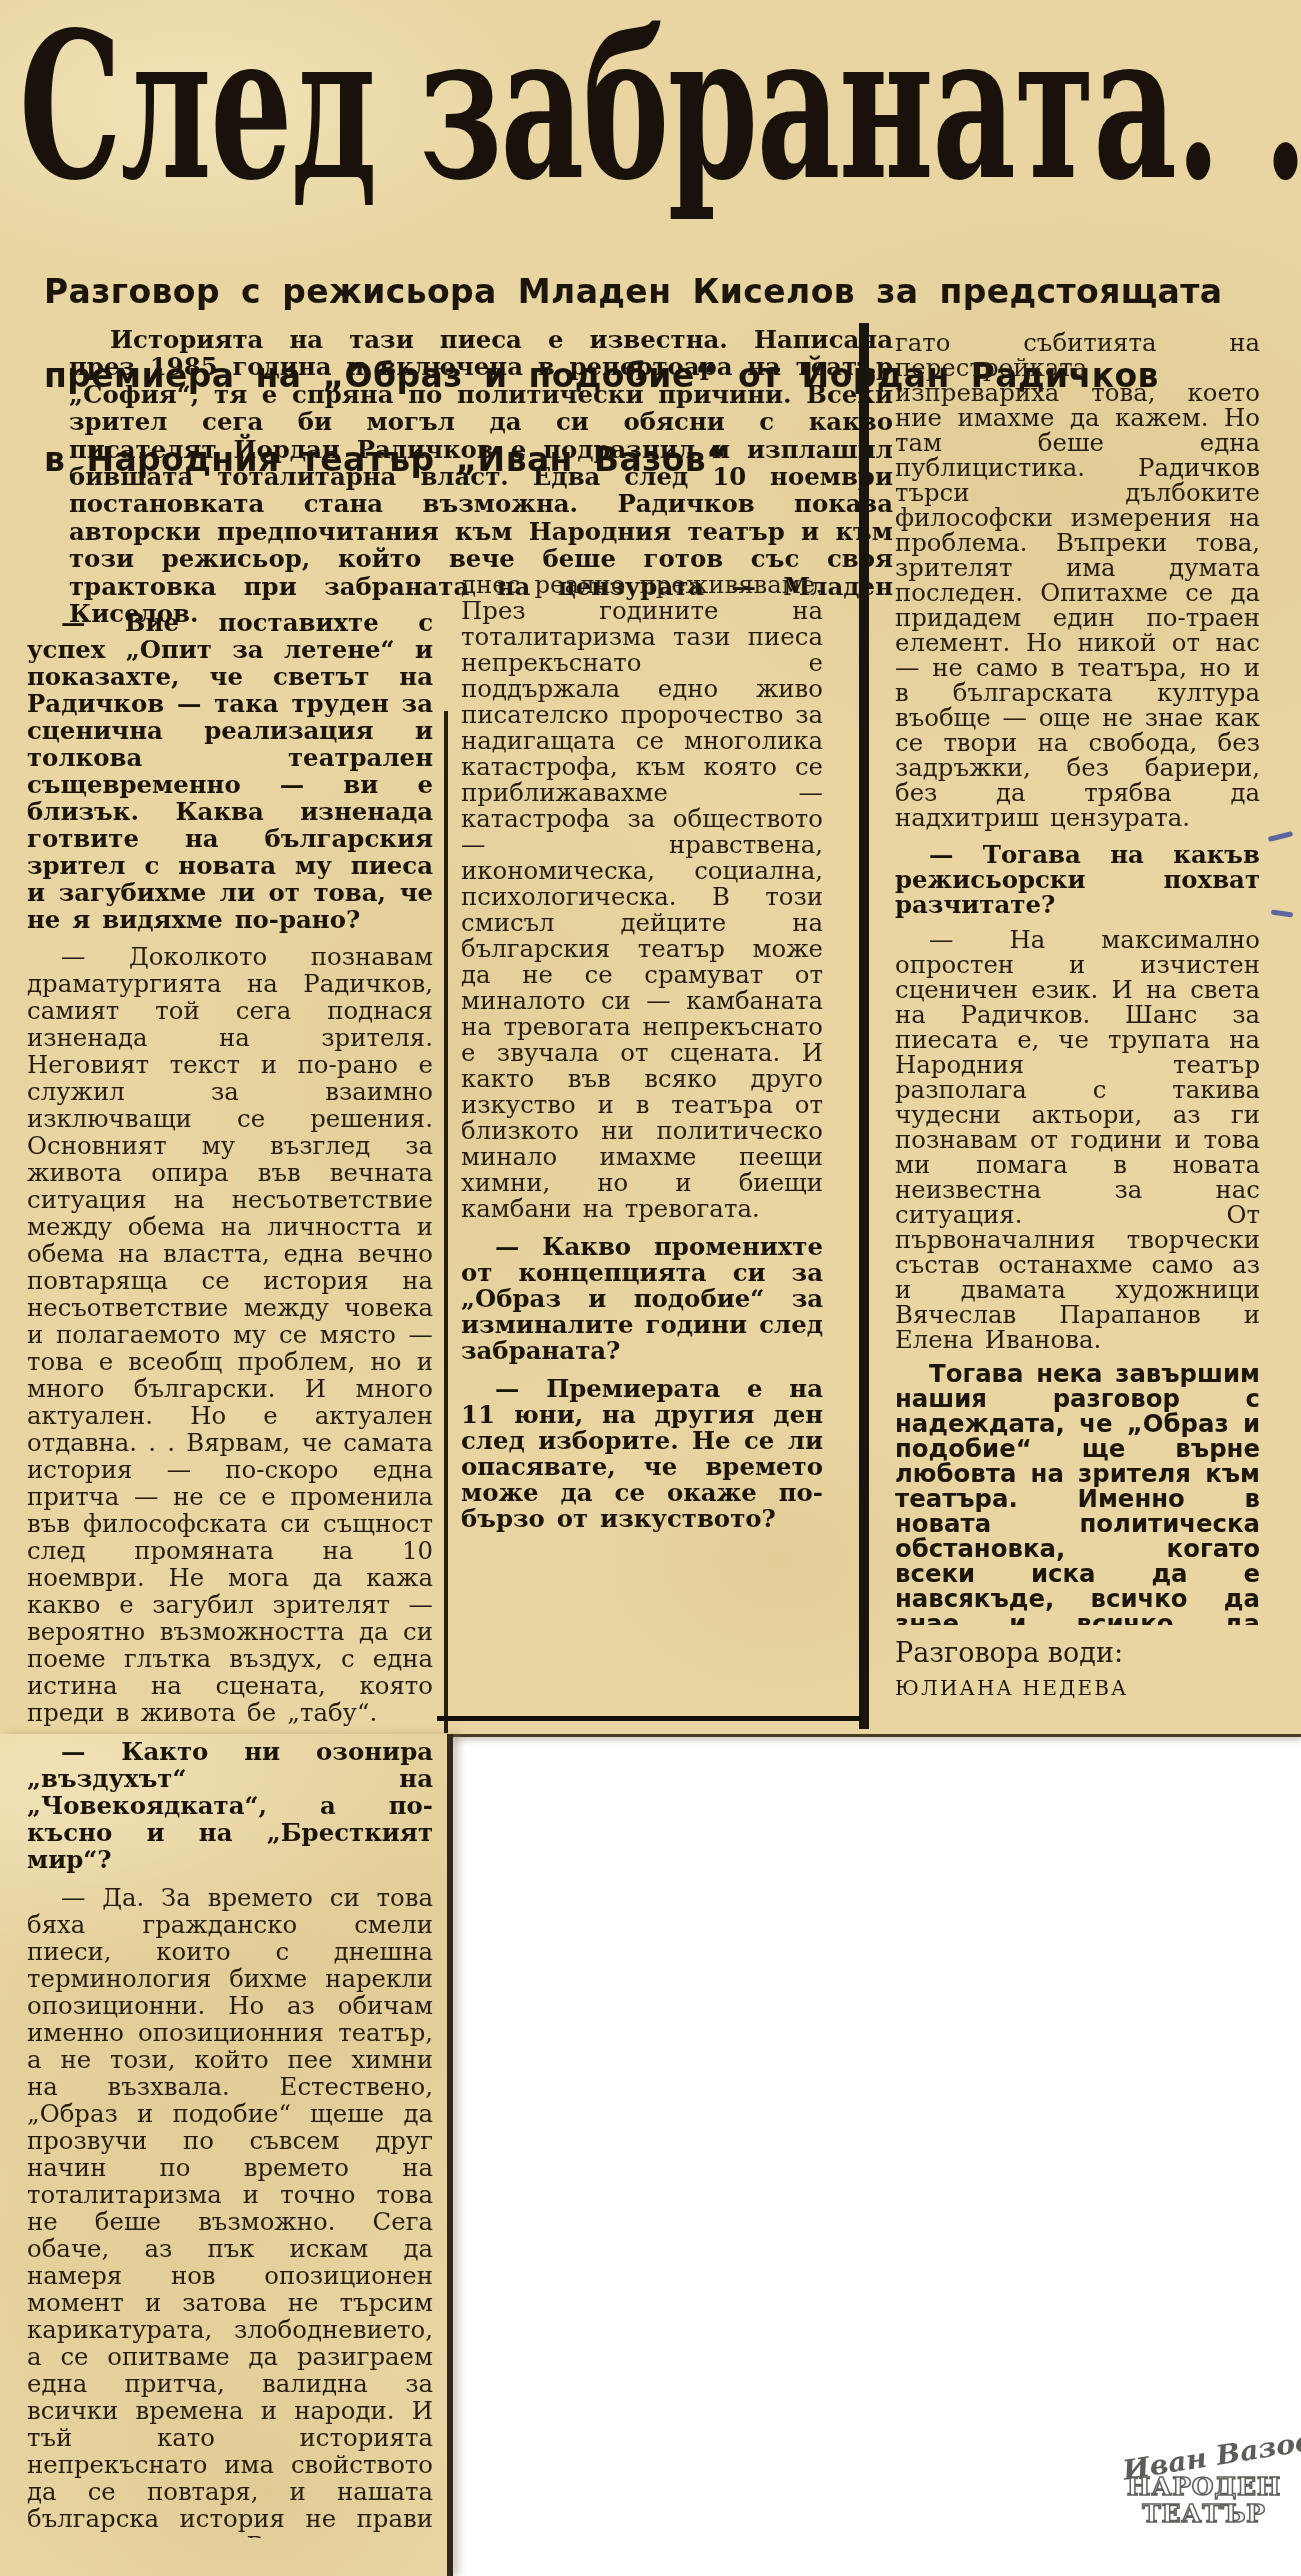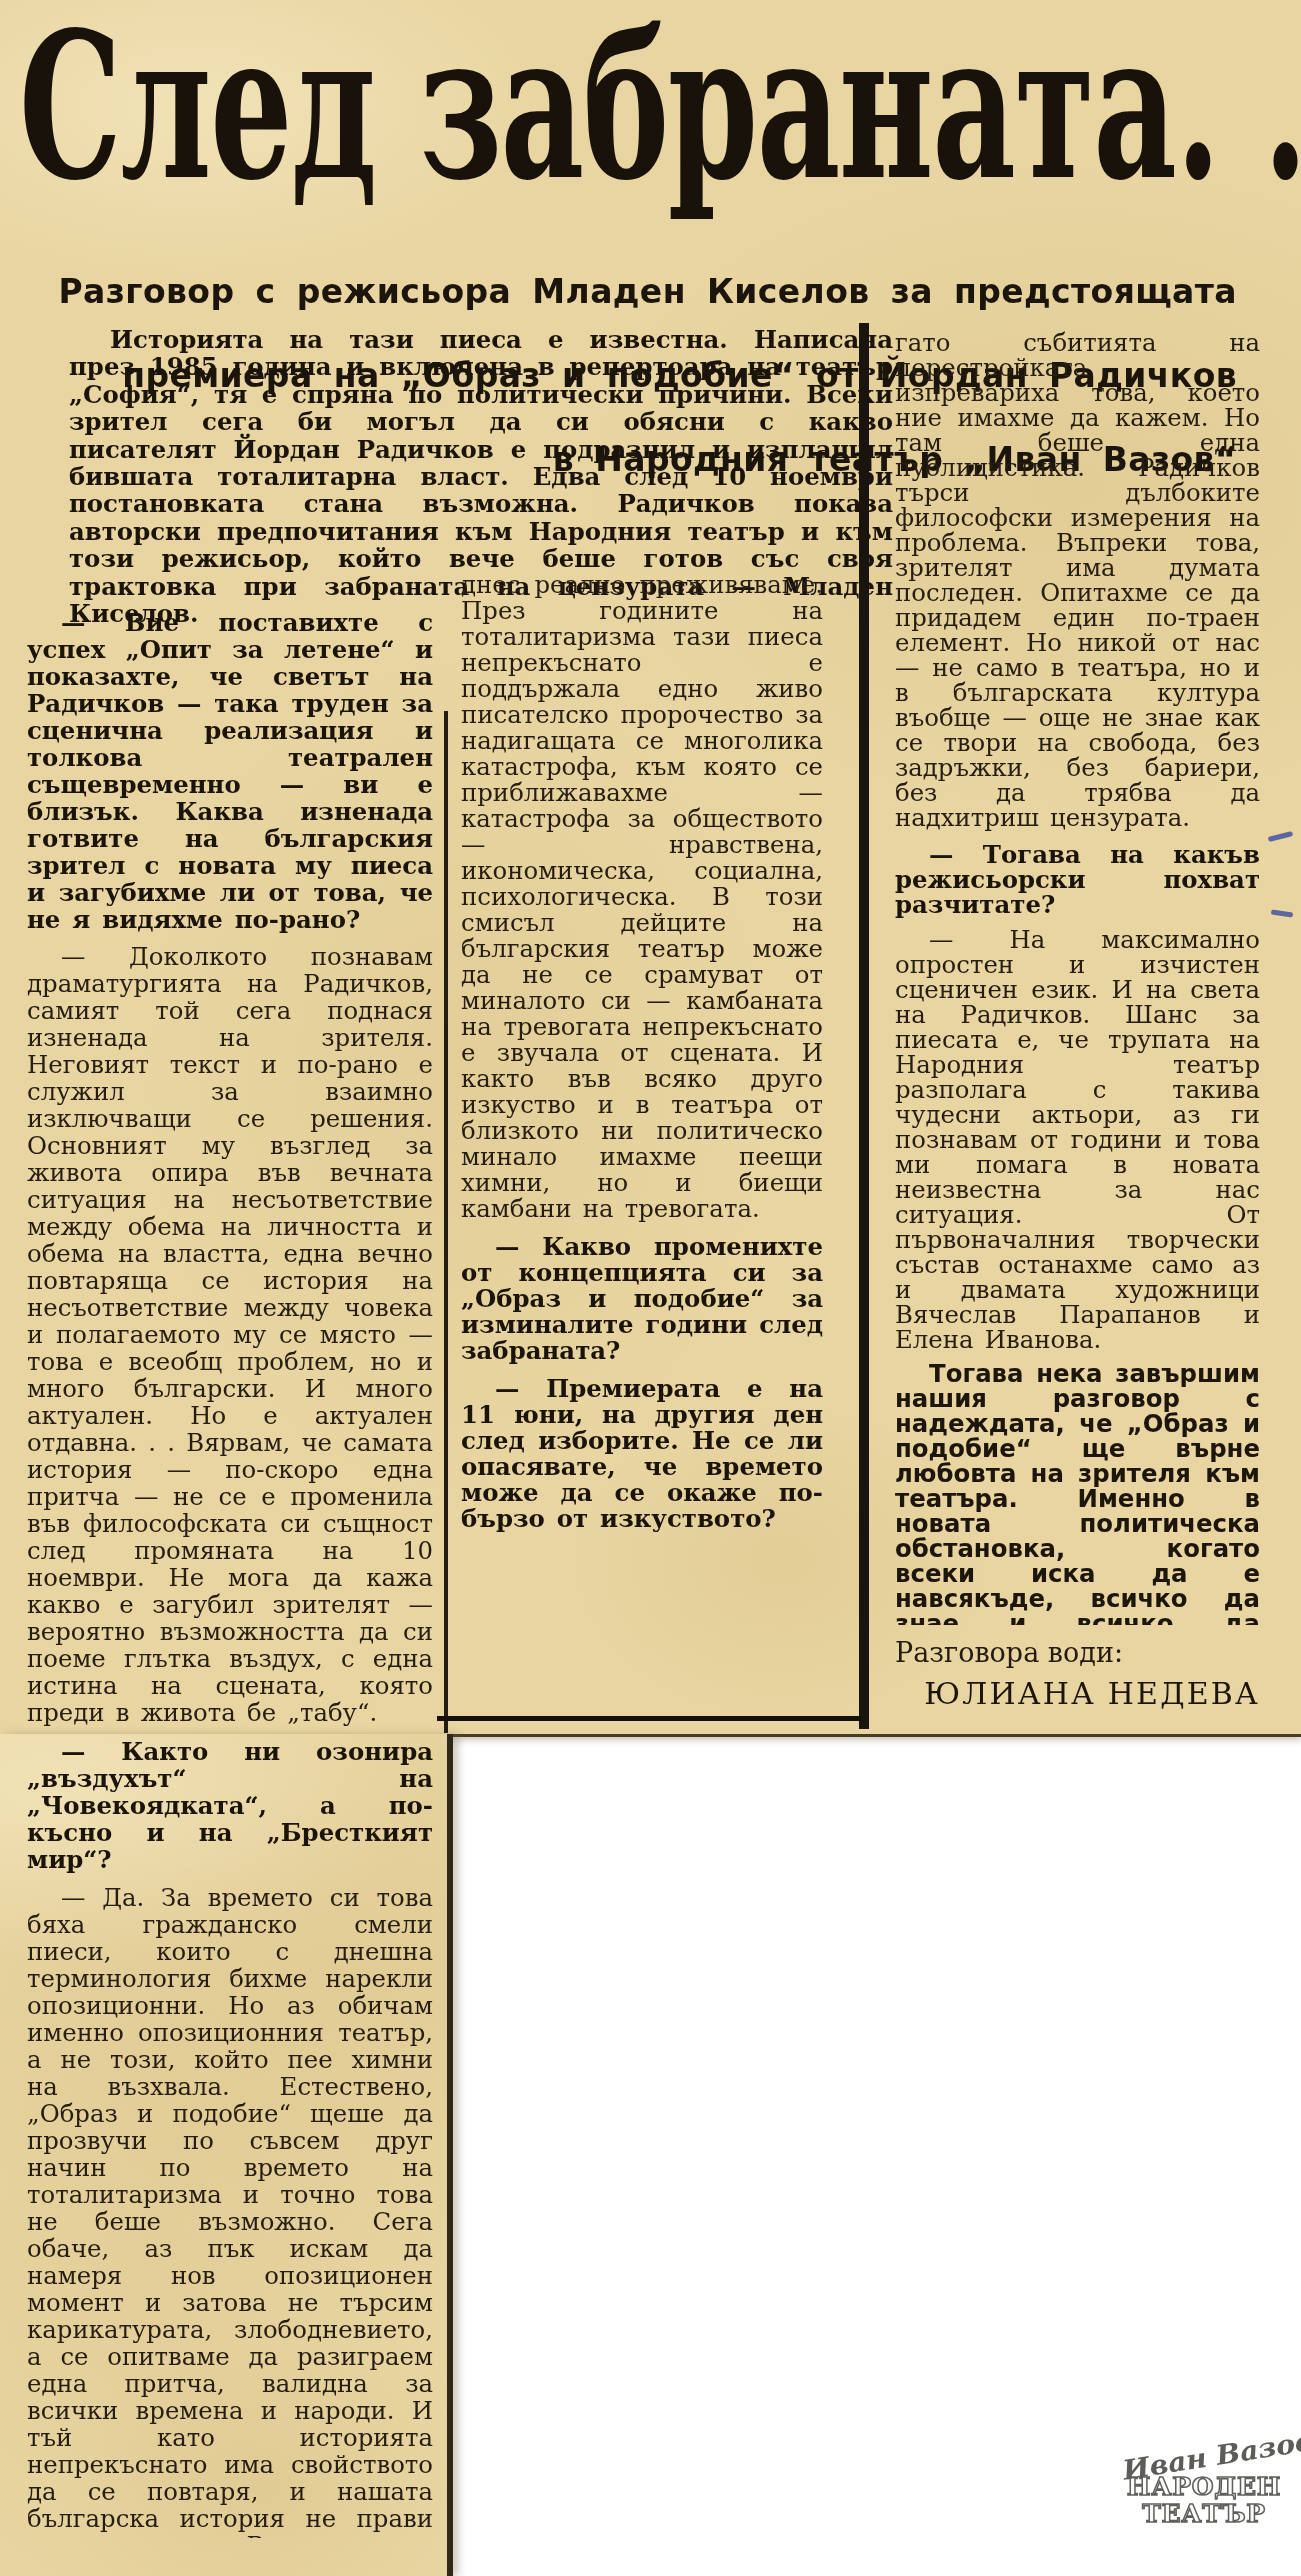--- a/index.html
+++ b/index.html
@@ -14,21 +14,21 @@
       radial-gradient(ellipse 296px 222px at 60% 90%, rgba(200,168,105,0.18), transparent 70%),
       #e8d5a1;}
   .paper-main{left:0;top:0;width:1302px;height:1734px;border-bottom:3px solid #4a3d26;
               box-shadow:0 4.4px 6.7px rgba(110,92,55,0.35);}
   .paper-strip{left:0;top:1734px;width:447px;height:842px;border-right:6px solid #30281a;
               box-shadow:6px 0 7.4px rgba(110,92,55,0.30);}
   
   .title{position:absolute;left:19px;top:6px;font-family:"DejaVu Serif",serif;font-weight:700;
          font-size:202px;line-height:200px;letter-spacing:-2.2px;color:#18120a;white-space:nowrap;
          transform:scaleX(0.64);transform-origin:left top;}
-  .subtitle{position:absolute;left:44px;top:250px;width:1193px;text-align:right;
+  .subtitle{position:absolute;left:44px;top:250px;width:1193px;text-align:left;
             font-family:"DejaVu Sans",sans-serif;font-weight:700;font-size:33px;line-height:84px;
             color:#1c150c;letter-spacing:0.4px;word-spacing:0.28em;}
   
   .lead{position:absolute;left:28px;top:326px;width:824px;
         font-weight:700;font-size:24.4px;line-height:27.4px;color:#1b140b;
         text-align:justify;text-align-last:justify;text-indent:41px;word-spacing:0.24em;margin-left:41px;}
   
   .col{position:absolute;font-size:24.4px;text-align:justify;word-spacing:0.14em;overflow:hidden;}
   .col p{margin:0 0 9px;text-indent:34px;}
   .col p.question{font-weight:700;margin:12px 0 10.4px;color:#1b140b;}
@@ -38,22 +38,22 @@
   .col2{left:461px;top:572px;width:362px;height:1113px;line-height:26px;}
   .col3{left:895px;top:330px;width:365px;height:1295px;line-height:25px;}
   
   .rule{position:absolute;background:#241d12;}
   .rule-col1-col2{left:444px;top:711px;width:3.7px;height:1022px;}
   .rule-col2-col3{left:859px;top:323px;width:9.6px;height:1406px;background:#1a140e;}
   .rule-col2-bottom{left:437px;top:1716px;width:424px;height:5.2px;background:#15100a;}
   
   .byline-label{position:absolute;left:895px;top:1637px;width:365px;text-align:left;
                 font-size:27px;color:#241c10;}
-  .byline-name{position:absolute;left:895px;top:1676px;width:365px;text-align:right;
-               font-size:30px;letter-spacing:2.2px;color:#1d150a;}
+  .byline-name{position:absolute;left:895px;top:1676px;width:365px;text-align:left;
+               font-size:20px;letter-spacing:2.2px;color:#1d150a;}
   
   .stamp{position:absolute;left:1126px;top:2442px;width:156px;text-align:center;}
   .stamp-script{font-family:"DejaVu Serif",serif;font-style:italic;font-weight:700;
                 font-size:27px;color:#5c5c58;transform:rotate(-9deg) scaleX(1.05);
                 transform-origin:center;white-space:nowrap;}
   .stamp-caps{font-family:"DejaVu Serif",serif;font-weight:700;font-size:25px;line-height:27px;
               letter-spacing:0.7px;color:#fbfbfa;-webkit-text-stroke:1.5px #5f5f5b;}
   
   .pen-mark{position:absolute;background:#3a4aa0;border-radius:2.2px;opacity:0.8;}
   .pen-mark.m1{left:1268px;top:834px;width:25px;height:5.2px;transform:rotate(-14deg);}

